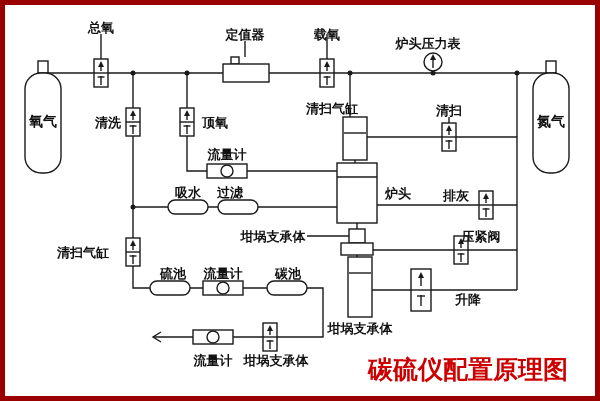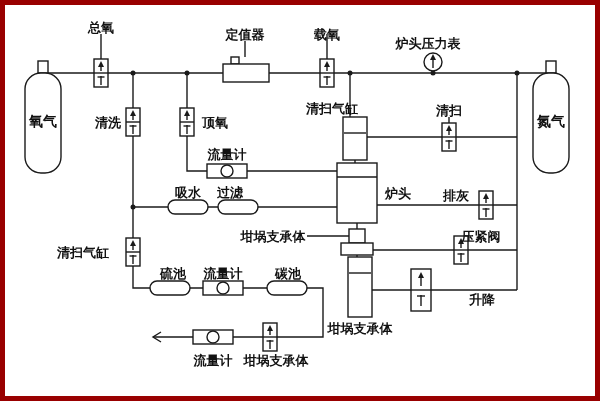--- a/index.html
+++ b/index.html
@@ -159,18 +159,19 @@
   <div class="lbl" style="left:183px;top:187px">吸水</div>
   <div class="lbl" style="left:225px;top:187px">过滤</div>
   <div class="lbl" style="left:393px;top:188px">炉头</div>
   <div class="lbl" style="left:451px;top:190px">排灰</div>
   <div class="lbl" style="left:78px;top:247px">清扫气缸</div>
   <div class="lbl" style="left:268px;top:231px">坩埚支承体</div>
   <div class="lbl" style="left:476px;top:231px">压紧阀</div>
   <div class="lbl" style="left:168px;top:268px">硫池</div>
   <div class="lbl" style="left:218px;top:268px">流量计</div>
   <div class="lbl" style="left:283px;top:268px">碳池</div>
-  <div class="lbl" style="left:477px;top:294px">升降</div>
+  <div class="lbl" style="left:463px;top:294px">升降</div>
   <div class="lbl" style="left:355px;top:323px">坩埚支承体</div>
   <div class="lbl" style="left:208px;top:355px">流量计</div>
   <div class="lbl" style="left:271px;top:355px">坩埚支承体</div>
 
+  <div class="title">碳硫仪配置原理图</div>
 </div>
 
 </body></html>

